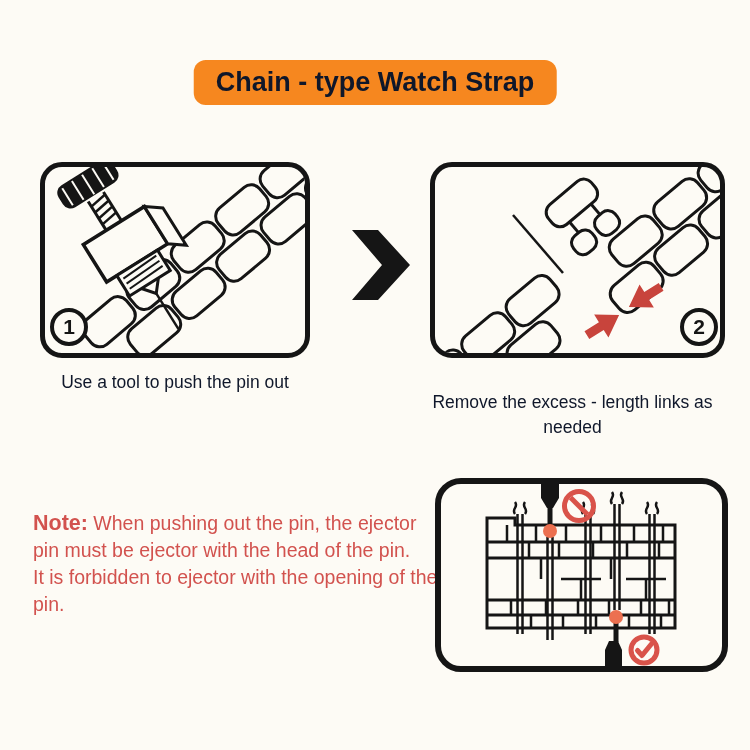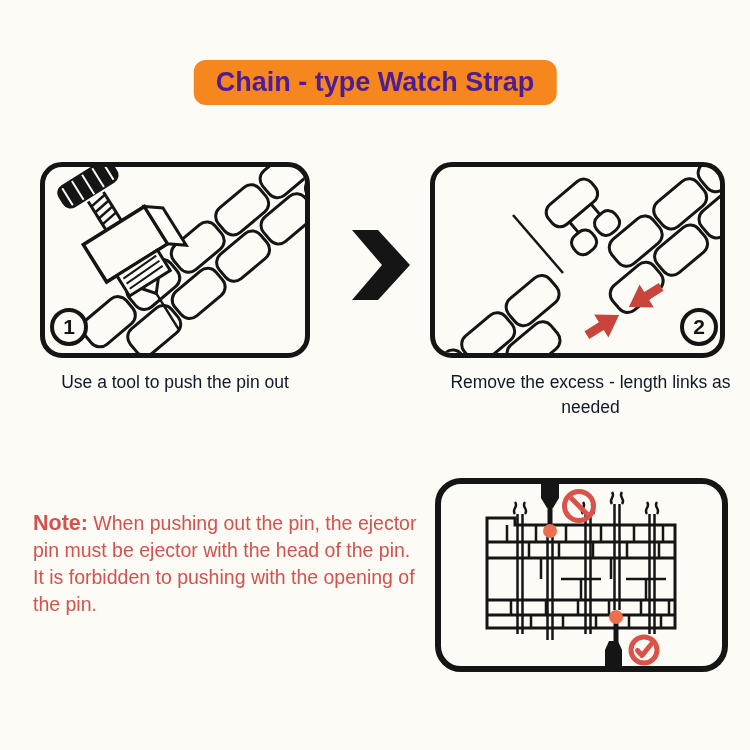--- a/index.html
+++ b/index.html
@@ -5,21 +5,21 @@
   html,body{margin:0;padding:0;}
   .canvas{
     position:relative;width:750px;height:750px;
     background:#fdfbf5;overflow:hidden;
     font-family:"Liberation Sans", sans-serif;
     color:#151515;
   }
   
   .banner{
     position:absolute;top:60px;left:50%;transform:translateX(-50%);
-    background:#f6871f;color:#4c1d95;border-radius:12px;
+    background:#f6871f;color:#0f172a;border-radius:12px;
     padding:7px 22px;font-size:27px;font-weight:bold;white-space:nowrap;
   }
   
   .panel{
     position:absolute;border:5px solid #151515;border-radius:22px;
     background:#fdfbf5;overflow:hidden;
   }
   .panel-1{left:40px;top:162px;width:260px;height:186px;}
   .panel-2{left:430px;top:162px;width:285px;height:186px;}
   .panel-3{left:435px;top:478px;width:281px;height:182px;border-width:6px;border-radius:26px;}
@@ -27,21 +27,21 @@
     position:absolute;width:30px;height:30px;border:4px solid #151515;
     border-radius:50%;display:flex;align-items:center;justify-content:center;
     font-size:21px;font-weight:bold;background:#fdfbf5;z-index:3;
   }
   .badge-1{left:50px;top:308px;}
   .badge-2{left:680px;top:308px;}
   .caption{
     position:absolute;text-align:center;font-size:17.5px;line-height:1.45;color:#0f172a;
   }
   .caption-1{left:25px;top:370px;width:300px;}
-  .caption-2{left:425px;top:370px;width:295px;margin-left:18px;}
+  .caption-2{left:425px;top:390px;width:295px;}
   .next-arrow{position:absolute;left:352px;top:230px;}
   
   .note{
     position:absolute;left:33px;top:510px;width:412px;
     color:#d2524e;font-size:19.5px;line-height:27px;
   }
   .note b{font-size:21.5px;font-weight:bold;}
   svg{display:block;}
 </style>
 </head>
@@ -145,21 +145,21 @@
   <div class="badge badge-2">
     <span>2</span>
   </div>
 
   <div class="caption caption-1">Use a tool to push the pin out</div>
   <div class="caption caption-2">Remove the excess - length links as needed</div>
 
   <div class="note">
     <div><b>Note:</b> <span>When pushing out the pin, the ejector</span></div>
     <div>pin must be ejector with the head of the pin.</div>
-    <div>It is forbidden to pushing with the opening of the pin.</div>
+    <div>It is forbidden to ejector with the opening of the pin.</div>
   </div>
 
   <div class="panel panel-3">
     <svg viewBox="0 0 281 182" width="281" height="182">
 
       <g fill="none" stroke="#151515" stroke-width="3">
         <path d="M46,34 H74 V41 H234 V144 H46 Z"></path>
         <line x1="46" y1="58" x2="234" y2="58"></line>
         <line x1="46" y1="74" x2="234" y2="74"></line>
         <line x1="46" y1="116" x2="234" y2="116"></line>

